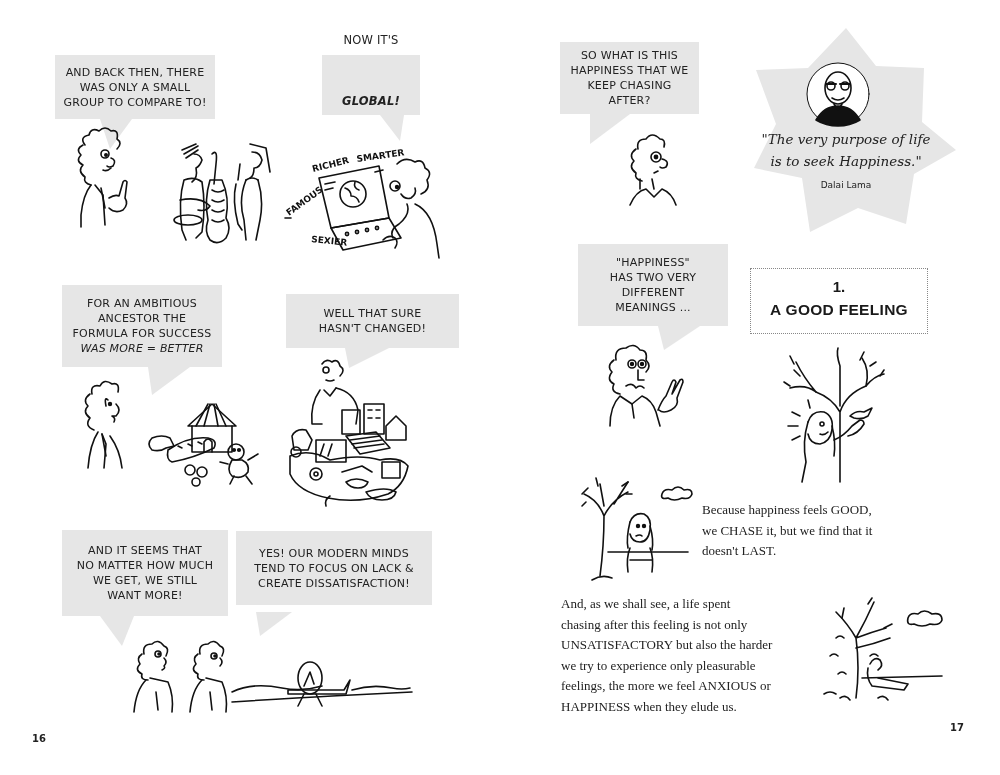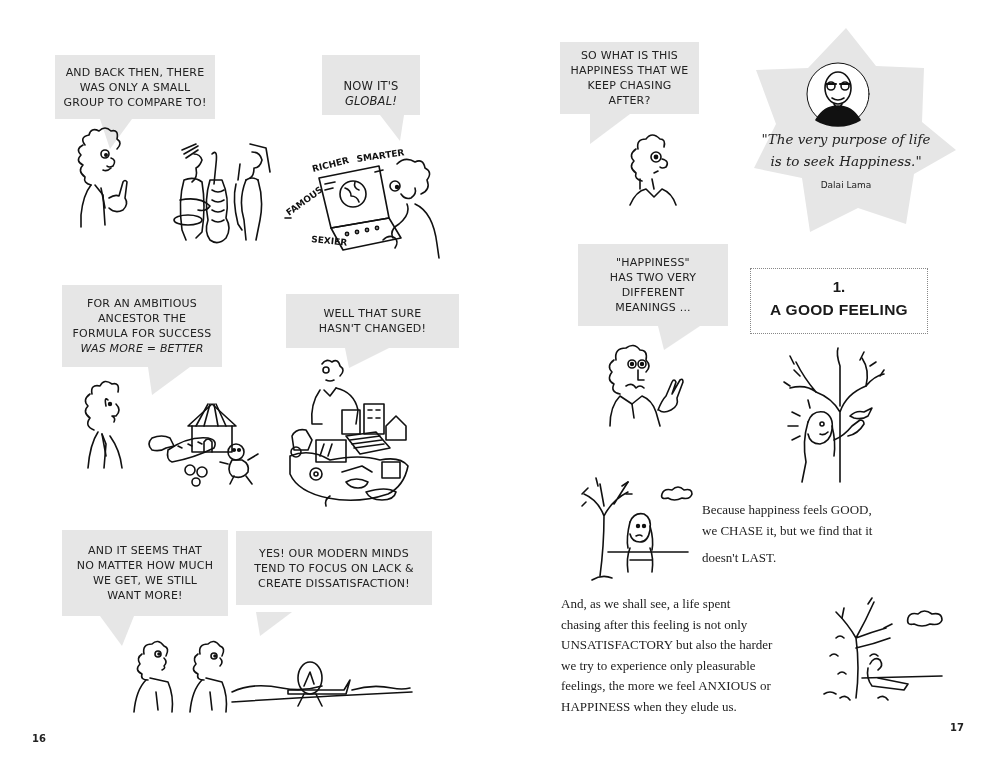--- a/index.html
+++ b/index.html
@@ -63,21 +63,21 @@
       <span class="line">AND BACK THEN, THERE</span>
       <span class="line">WAS ONLY A SMALL</span>
       <span class="line">GROUP TO COMPARE TO!</span>
     </div>
   </div>
   <div class="tail" style="left:100px;top:119px;border-left:10px solid transparent;border-right:22px solid transparent;border-top:30px solid #e6e6e6;"></div>
 
   <div class="bubble" style="left:322px;top:55px;width:98px;height:60px;font-size:11.5px;align-items:flex-end;">
     <div>
       <span class="line">NOW IT'S</span>
-      <span class="line" style="font-style:italic;font-weight:normal;">GLOBAL!</span>
+      <span class="line" style="font-style:italic;font-weight:bold;margin-top:46px;">GLOBAL!</span>
     </div>
   </div>
   <div class="tail" style="left:380px;top:115px;border-left:20px solid transparent;border-right:4px solid transparent;border-top:26px solid #e6e6e6;"></div>
 
   <div class="art" style="left:65px;top:130px;width:80px;height:100px;">
     <svg viewBox="0 0 80 100">
       <path d="M20 15 q-6 -8 4 -10 q2 -8 10 -4 q6 -6 12 0 q8 -2 6 8 q6 4 0 10"></path>
       <path d="M18 15 q-8 4 -2 10 q-6 6 2 10 q-6 6 2 12 q-2 6 6 8"></path>
       <circle cx="40" cy="24" r="4"></circle>
         <circle cx="41" cy="25" r="1.2" class="fill-dark"></circle>
@@ -364,21 +364,21 @@
       <path d="M58 60 q4 -2 6 0"></path>
       <path d="M52 72 q-4 10 -2 24 M72 72 q4 10 2 24 M52 84 l22 0"></path>
       <path d="M30 76 l80 0"></path>
       <path d="M84 18 q2 -6 10 -4 q6 -6 12 0 q8 -2 8 4 q-2 6 -10 4 q-8 4 -14 0 q-8 2 -6 -4 z"></path>
     </svg>
   </div>
 
   <div class="body-text" style="left:702px;top:500px;width:240px;">
     <span style="display:block;">Because happiness feels GOOD,</span>
     <span style="display:block;">we CHASE it, but we find that it</span>
-    <span style="display:block;margin-top:7px;">doesn't LAST.</span>
+    <span style="display:block;">doesn't LAST.</span>
   </div>
 
   <div class="body-text" style="left:561px;top:594px;width:300px;">
     <span style="display:block;">And, as we shall see, a life spent</span>
     <span style="display:block;">chasing after this feeling is not only</span>
     <span style="display:block;">UNSATISFACTORY but also the harder</span>
     <span style="display:block;">we try to experience only pleasurable</span>
     <span style="display:block;">feelings, the more we feel ANXIOUS or</span>
     <span style="display:block;">HAPPINESS when they elude us.</span>
   </div>

